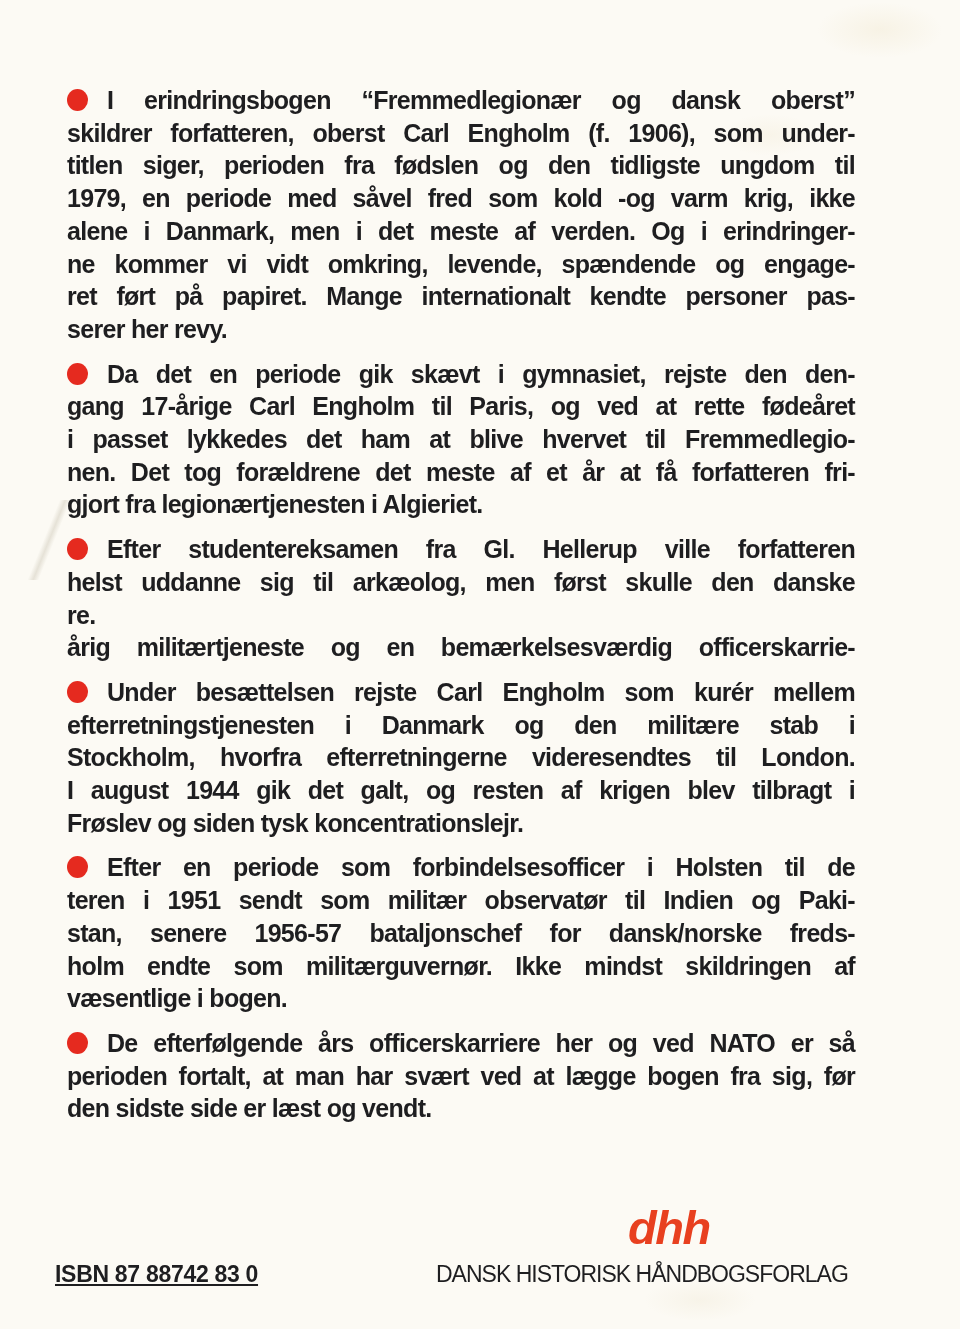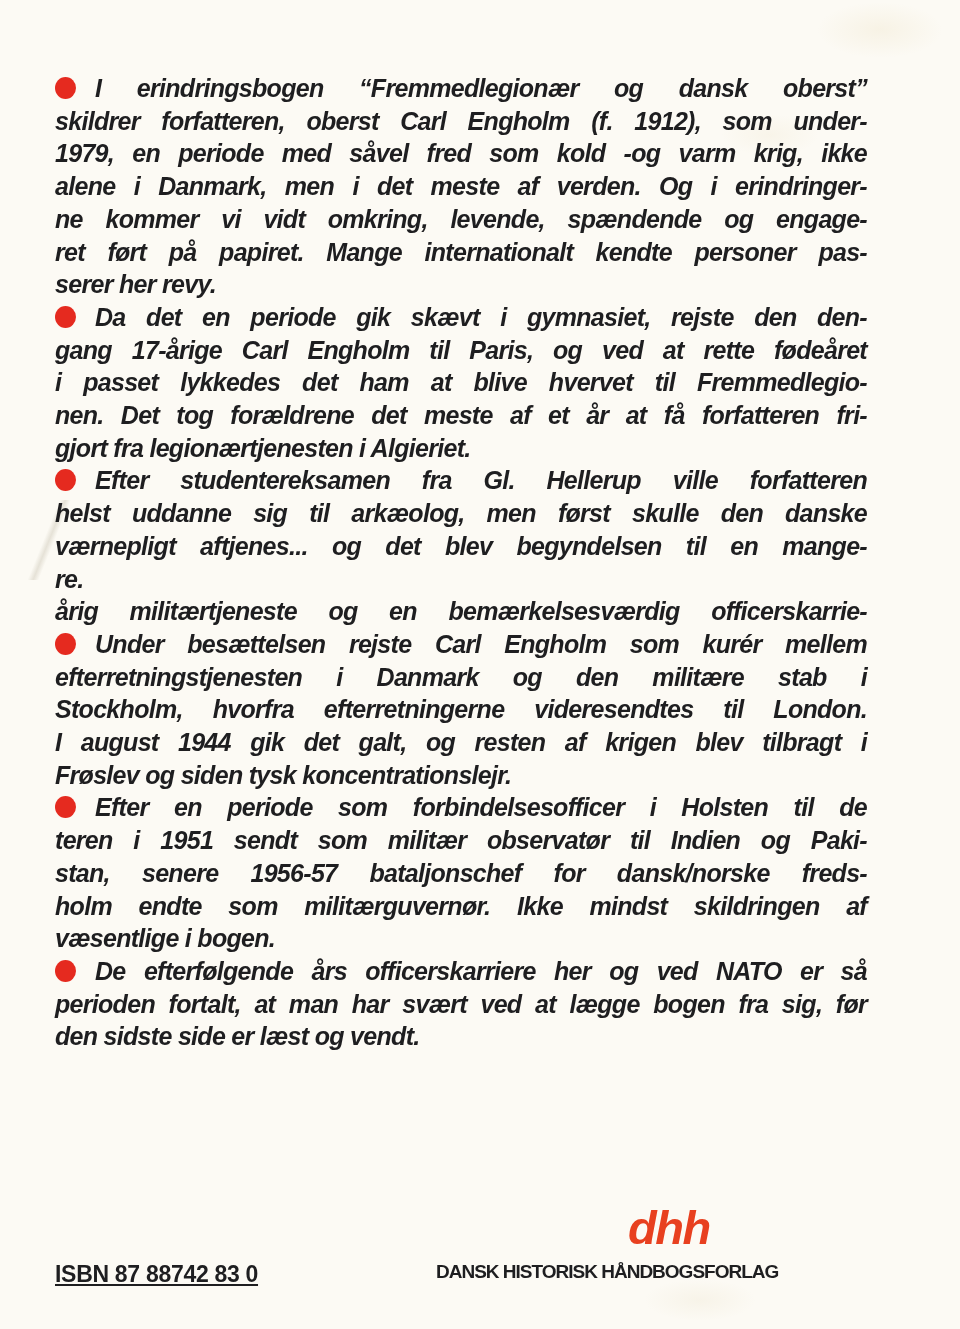--- a/index.html
+++ b/index.html
@@ -34,21 +34,21 @@
     position: absolute;
     left: 55px;
     top: 72px;
     width: 812px;
     color: #1e1e20;
     font-size: 25px;
     font-weight: bold;
     letter-spacing: -0.7px;
     line-height: 32.7px;
   }
-  .para { margin: 0; font-style: italic; }
+  .para { margin: 12px; }
   .line {
     text-align: justify;
     text-align-last: justify;
     white-space: normal;
   }
   .line.last {
     text-align-last: left;
   }
   .bullet {
     display: inline-block;
@@ -66,22 +66,22 @@
     font-size: 23px;
     font-weight: bold;
     letter-spacing: -0.3px;
     color: #1e1e20;
     text-decoration: underline;
   }
   .publisher {
     position: absolute;
     left: 436px;
     top: 1261px;
-    font-size: 19px;
-    font-weight: bold;
+    font-size: 23px;
+    font-weight: normal;
     letter-spacing: -1px;
     color: #1e1e20;
   }
   .logo {
     position: absolute;
     left: 628px;
     top: 1200px;
     font-size: 47px;
     font-weight: bold;
     font-style: italic;
@@ -91,38 +91,38 @@
 </style>
 </head>
 <body>
 
 <div class="page">
   <div class="crease"></div>
 
   <div class="body-text">
       <div class="para">
         <div class="line"><span class="bullet"></span><span>I erindringsbogen “Fremmedlegionær og dansk oberst”</span></div>
-        <div class="line">skildrer forfatteren, oberst Carl Engholm (f. 1912), som under-</div>
+        <div class="line">skildrer forfatteren, oberst Carl Engholm (f. 1906), som under-</div>
+        <div class="line">titlen siger, perioden fra fødslen og den tidligste ungdom til</div>
         <div class="line">1979, en periode med såvel fred som kold -og varm krig, ikke</div>
         <div class="line">alene i Danmark, men i det meste af verden. Og i erindringer-</div>
         <div class="line">ne kommer vi vidt omkring, levende, spændende og engage-</div>
         <div class="line">ret ført på papiret. Mange internationalt kendte personer pas-</div>
         <div class="line last">serer her revy.</div>
       </div>
       <div class="para">
         <div class="line"><span class="bullet"></span><span>Da det en periode gik skævt i gymnasiet, rejste den den-</span></div>
         <div class="line">gang 17-årige Carl Engholm til Paris, og ved at rette fødeåret</div>
         <div class="line">i passet lykkedes det ham at blive hvervet til Fremmedlegio-</div>
         <div class="line">nen. Det tog forældrene det meste af et år at få forfatteren fri-</div>
         <div class="line last">gjort fra legionærtjenesten i Algieriet.</div>
       </div>
       <div class="para">
         <div class="line"><span class="bullet"></span><span>Efter studentereksamen fra Gl. Hellerup ville forfatteren</span></div>
         <div class="line">helst uddanne sig til arkæolog, men først skulle den danske</div>
-        <div class="line">værnepligt aftjenes... og det blev begyndelsen til en mange-</div>
         <div class="line last">re.</div>
         <div class="line">årig militærtjeneste og en bemærkelsesværdig officerskarrie-</div>
       </div>
       <div class="para">
         <div class="line"><span class="bullet"></span><span>Under besættelsen rejste Carl Engholm som kurér mellem</span></div>
         <div class="line">efterretningstjenesten i Danmark og den militære stab i</div>
         <div class="line">Stockholm, hvorfra efterretningerne videresendtes til London.</div>
         <div class="line">I august 1944 gik det galt, og resten af krigen blev tilbragt i</div>
         <div class="line last">Frøslev og siden tysk koncentrationslejr.</div>
       </div>

